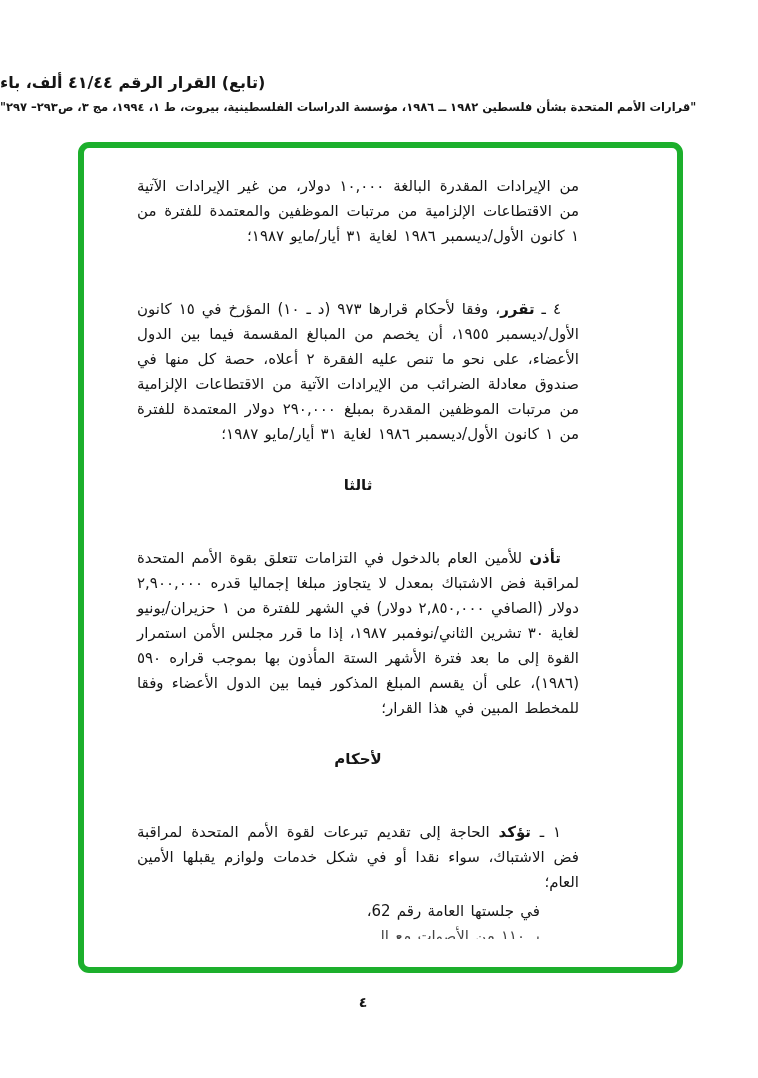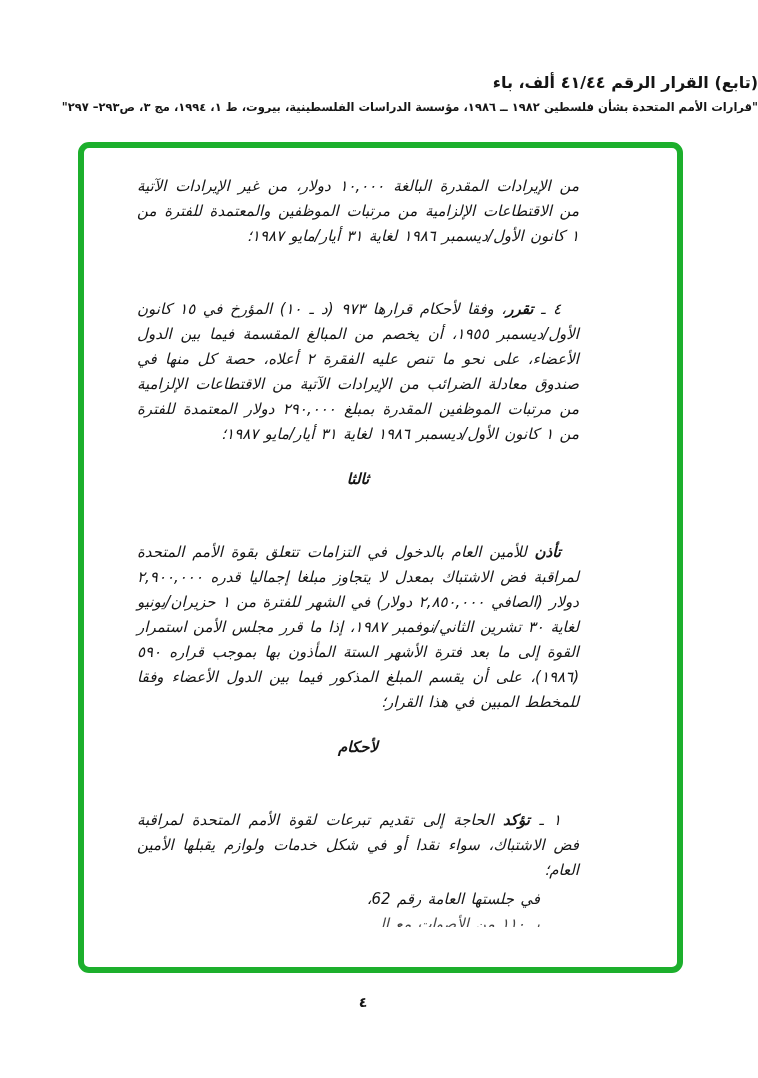--- a/index.html
+++ b/index.html
@@ -17,21 +17,21 @@
     width: 758px;
     height: 1078px;
     background: #ffffff;
   }
   
   .header {
     position: absolute;
     top: 72px;
     left: 0;
     width: 758px;
-    text-align: right;
+    text-align: left;
     direction: rtl;
   }
   .header .title {
     font-size: 16px;
     font-weight: bold;
     line-height: 22px;
     letter-spacing: 0.2px;
   }
   .header .source {
     margin-top: 6px;
@@ -57,29 +57,28 @@
   .doc {
     direction: rtl;
     box-sizing: border-box;
     width: 100%;
     height: 100%;
     padding: 26px 98px 0 53px;
     font-size: 15px;
     line-height: 25px;
     text-align: justify;
     word-spacing: 1.5px;
-    font-style: italic;
   }
   .para { margin: 0 0 3px 0; }
   .para.indent { text-indent: 18px; margin-top: 48px; }
   .b { font-weight: bold; }
   .heading {
     text-align: center;
     font-weight: bold;
-    margin: 20px 0 9px 0;
+    margin: 26px 0 9px 0;
   }
   .closing {
     width: 160px;
     margin: 4px 39px 0 auto; 
   }
   .closing-line {
     white-space: nowrap;
     line-height: 25px;
   }
   .closing-line.cut {

